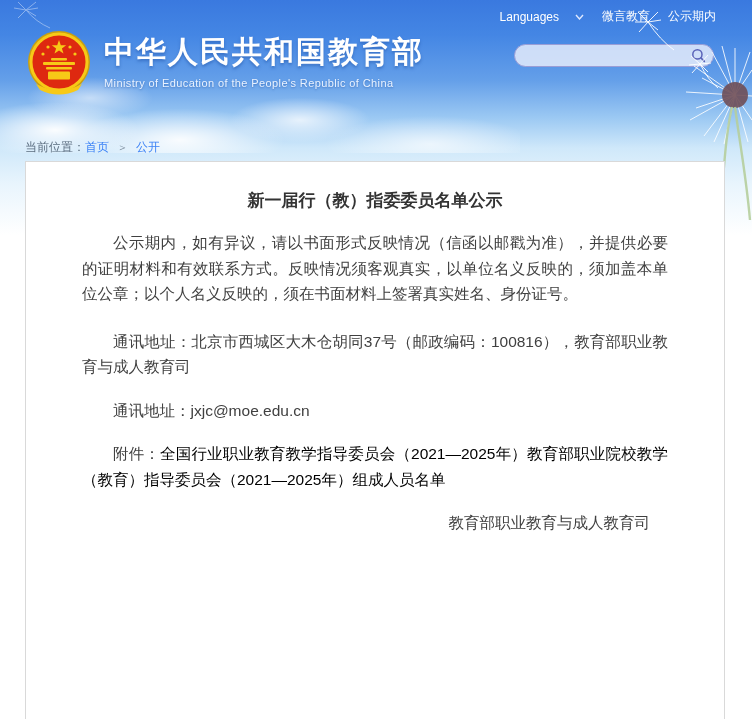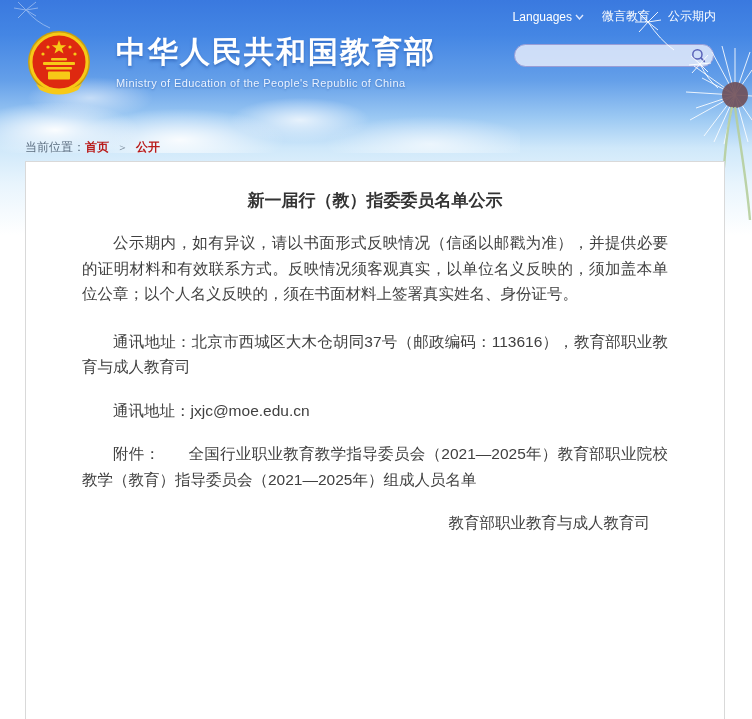--- a/index.html
+++ b/index.html
@@ -12,55 +12,55 @@
   .banner{position:absolute;left:0;top:0;width:752px;height:135px;}
   .clouds{position:absolute;left:0;top:68px;width:520px;height:85px;pointer-events:none;
     background:
       radial-gradient(ellipse 120px 40px at 55px 62px, rgba(255,255,255,.95), rgba(255,255,255,0) 70%),
       radial-gradient(ellipse 150px 45px at 180px 72px, rgba(255,255,255,.9), rgba(255,255,255,0) 70%),
       radial-gradient(ellipse 100px 32px at 300px 52px, rgba(255,255,255,.75), rgba(255,255,255,0) 70%),
       radial-gradient(ellipse 150px 40px at 430px 76px, rgba(255,255,255,.65), rgba(255,255,255,0) 70%),
       radial-gradient(ellipse 90px 30px at 90px 30px, rgba(255,255,255,.55), rgba(255,255,255,0) 70%);}
   .brand{position:absolute;left:26px;top:28px;display:flex;align-items:flex-start;cursor:pointer;}
   .emblem{width:66px;height:72px;flex:0 0 auto;}
-  .brand-text{margin-left:24px;padding-top:4px;}
+  .brand-text{margin-left:12px;padding-top:4px;}
   .site-title{font-size:30px;font-weight:bold;color:#ffffff;letter-spacing:2px;
     text-shadow:0 2px 3px rgba(25,75,160,.5);}
   .site-subtitle{margin-top:4px;font-size:11px;color:#e9f2ff;letter-spacing:.4px;
     text-shadow:0 1px 2px rgba(25,75,160,.5);}
   .toplinks{position:absolute;right:36px;top:8px;display:flex;align-items:center;
     gap:18px;font-size:12px;color:#ffffff;}
-  .toplinks a{color:#ffffff;text-decoration:none;display:flex;align-items:center;gap:3px;cursor:pointer;}
+  .toplinks a{color:#ffffff;text-decoration:none;display:flex;align-items:center;gap:16px;cursor:pointer;}
   .chevron{width:9px;height:6px;display:inline-block;}
   .search{position:absolute;right:38px;top:44px;width:198px;height:21px;
     border:1px solid #999dd6;border-radius:12px;background:rgba(238,241,252,.8);
     display:flex;align-items:center;}
   .search input{flex:1;border:none;background:transparent;outline:none;height:17px;
     padding:0 4px 0 12px;font-size:12px;color:#334;}
   .search-btn{border:none;background:transparent;padding:0 7px 0 0;cursor:pointer;
     display:flex;align-items:center;}
   .dandelion{position:absolute;right:0;top:0;width:140px;height:225px;pointer-events:none;}
   .seed-left{position:absolute;left:6px;top:0;width:70px;height:34px;opacity:.5;pointer-events:none;}
 
   
   .breadcrumb{position:absolute;left:25px;top:139px;font-size:12px;color:#5c6e80;}
-  .breadcrumb a{color:#b91c1c;text-decoration:none;cursor:pointer;font-weight:bold;}
+  .breadcrumb a{color:#3b82f6;text-decoration:none;cursor:pointer;}
   .breadcrumb .sep{margin:0 8px;font-size:11px;color:#7a8a9a;}
 
   
   .card{position:absolute;left:25px;top:161px;width:700px;height:620px;
     background:#ffffff;border:1px solid #d9d9d9;box-sizing:border-box;
     padding:26px 56px 40px 56px;}
   .article-title{margin:0 0 16px 0;font-size:17px;font-weight:bold;color:#333333;
     text-align:center;line-height:26px;}
   .para{margin:0 0 22px 0;font-size:15.5px;color:#404040;line-height:25.5px;
     text-align:justify;text-indent:2em;}
   .para.single{margin-bottom:18px;}
   .para.attachment{margin-bottom:10px;}
-  .para.attachment a{color:#404040;text-decoration:none;cursor:pointer;margin-left:28px;}
+  .para.attachment a{color:#000000;text-decoration:none;cursor:pointer;}
   .signature{margin-top:18px;font-size:15.5px;color:#404040;text-align:right;
     padding-right:18px;line-height:25px;}
 </style>
 </head>
 <body>
 
 <div class="page">
 
   <header class="banner">
     <div class="clouds"></div>
@@ -164,21 +164,21 @@
   </header>
 
   <nav class="breadcrumb">
     <span>当前位置：</span><a>首页</a><span class="sep">＞</span><a>公开</a>
   </nav>
 
   <main class="card">
     <h1 class="article-title">新一届行（教）指委委员名单公示</h1>
 
     <p class="para">公示期内，如有异议，请以书面形式反映情况（信函以邮戳为准），并提供必要的证明材料和有效联系方式。反映情况须客观真实，以单位名义反映的，须加盖本单位公章；以个人名义反映的，须在书面材料上签署真实姓名、身份证号。</p>
-    <p class="para single">通讯地址：北京市西城区大木仓胡同37号（邮政编码：113616），教育部职业教育与成人教育司</p>
+    <p class="para single">通讯地址：北京市西城区大木仓胡同37号（邮政编码：100816），教育部职业教育与成人教育司</p>
     <p class="para single">通讯地址：jxjc@moe.edu.cn</p>
 
     <p class="para attachment"><span>附件：</span><a>全国行业职业教育教学指导委员会（2021—2025年）教育部职业院校教学（教育）指导委员会（2021—2025年）组成人员名单</a></p>
 
     <div class="signature">教育部职业教育与成人教育司</div>
 
   </main>
 
 </div>
 

